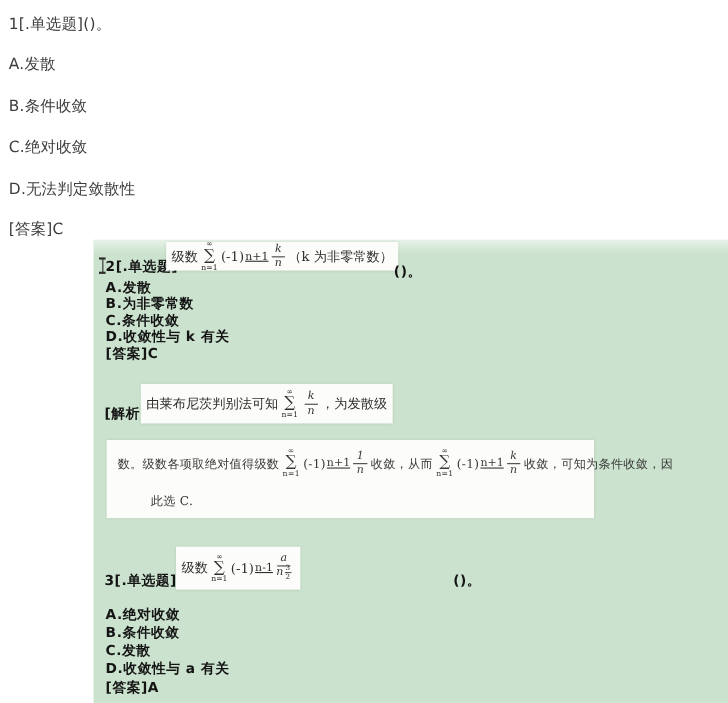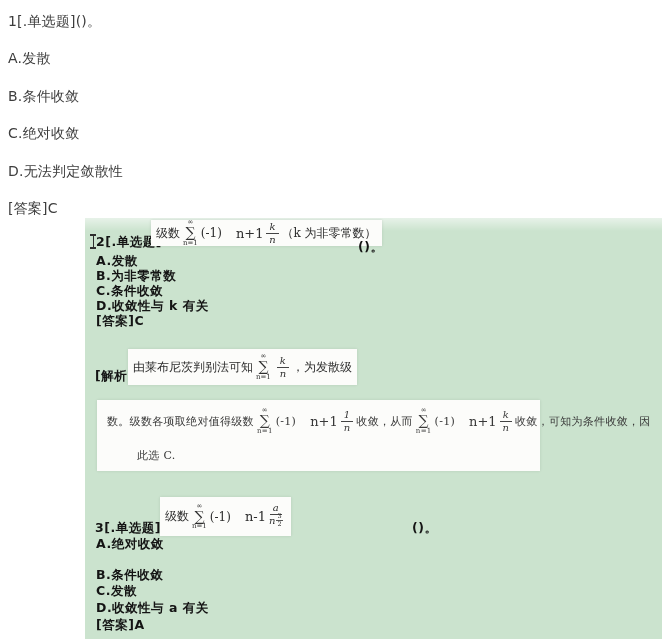--- a/index.html
+++ b/index.html
@@ -46,21 +46,21 @@
   
   .sum { display:inline-flex; flex-direction:column; align-items:center; line-height:1; margin:0 3px; }
   .s-top { font-size:7px; }
   .s-mid { font-size:14px; line-height:0.95; }
   .s-bot { font-size:7px; }
 
   .frac { display:inline-flex; flex-direction:column; align-items:center; line-height:1; margin:0 3px; }
   .fnum { border-bottom:1px solid #444; padding:0 3px 1px; font-size:10px; font-style:italic; }
   .fden { padding-top:1px; font-size:10px; font-style:italic; display:inline-flex; align-items:flex-start; }
 
-  sup.exp { font-size:13px; vertical-align:super; margin-left:14px; letter-spacing:0; }
+  sup.exp { font-size:10px; vertical-align:super; margin-left:1px; letter-spacing:0;text-decoration:underline; }
 
   .minifrac { display:inline-flex; flex-direction:column; align-items:center; line-height:1; font-size:6.5px; transform:translateY(-3px); margin-left:1px; font-style:normal; }
   .mnum { border-bottom:1px solid #555; padding:0 1px; }
 
   .bigbox { position:absolute; left:12px; top:182px; width:443px; height:71px; background:#fcfcfa; box-shadow:0 0 3px rgba(0,0,0,0.10); font-family:"DejaVu Serif", serif; font-weight:400; color:#383838; font-size:11px; letter-spacing:0.3px; }
   .bigline1 { position:absolute; left:10px; top:4px; height:34px; display:flex; align-items:center; white-space:nowrap; }
   .bigline2 { position:absolute; left:18px; top:48px; white-space:nowrap;margin-left:22px; }
 </style>
 </head>
 <body>
@@ -174,20 +174,20 @@
           <span>n</span>
           <span class="minifrac">
             <span class="mnum">3</span>
             <span>2</span>
           </span>
         </span>
       </span>
     </div>
     <div class="sline" style="left:327px; top:302px">()。</div>
 
-    <div class="sline" style="top:318px">A.绝对收敛</div>
+    <div class="sline" style="top:333px">A.绝对收敛</div>
     <div class="sline" style="top:349px">B.条件收敛</div>
     <div class="sline" style="top:365px">C.发散</div>
     <div class="sline" style="top:382px">D.收敛性与 a 有关</div>
     <div class="sline" style="top:399px">[答案]A</div>
 
   </div>
 </div>
 
 </body></html>

